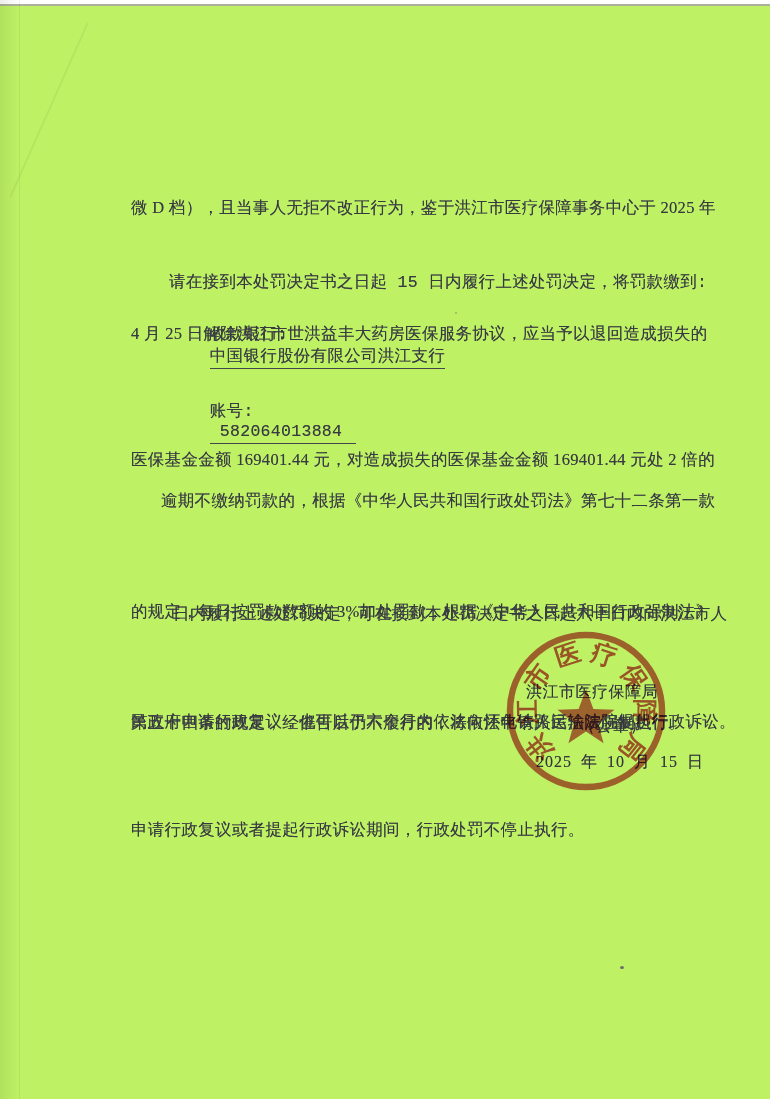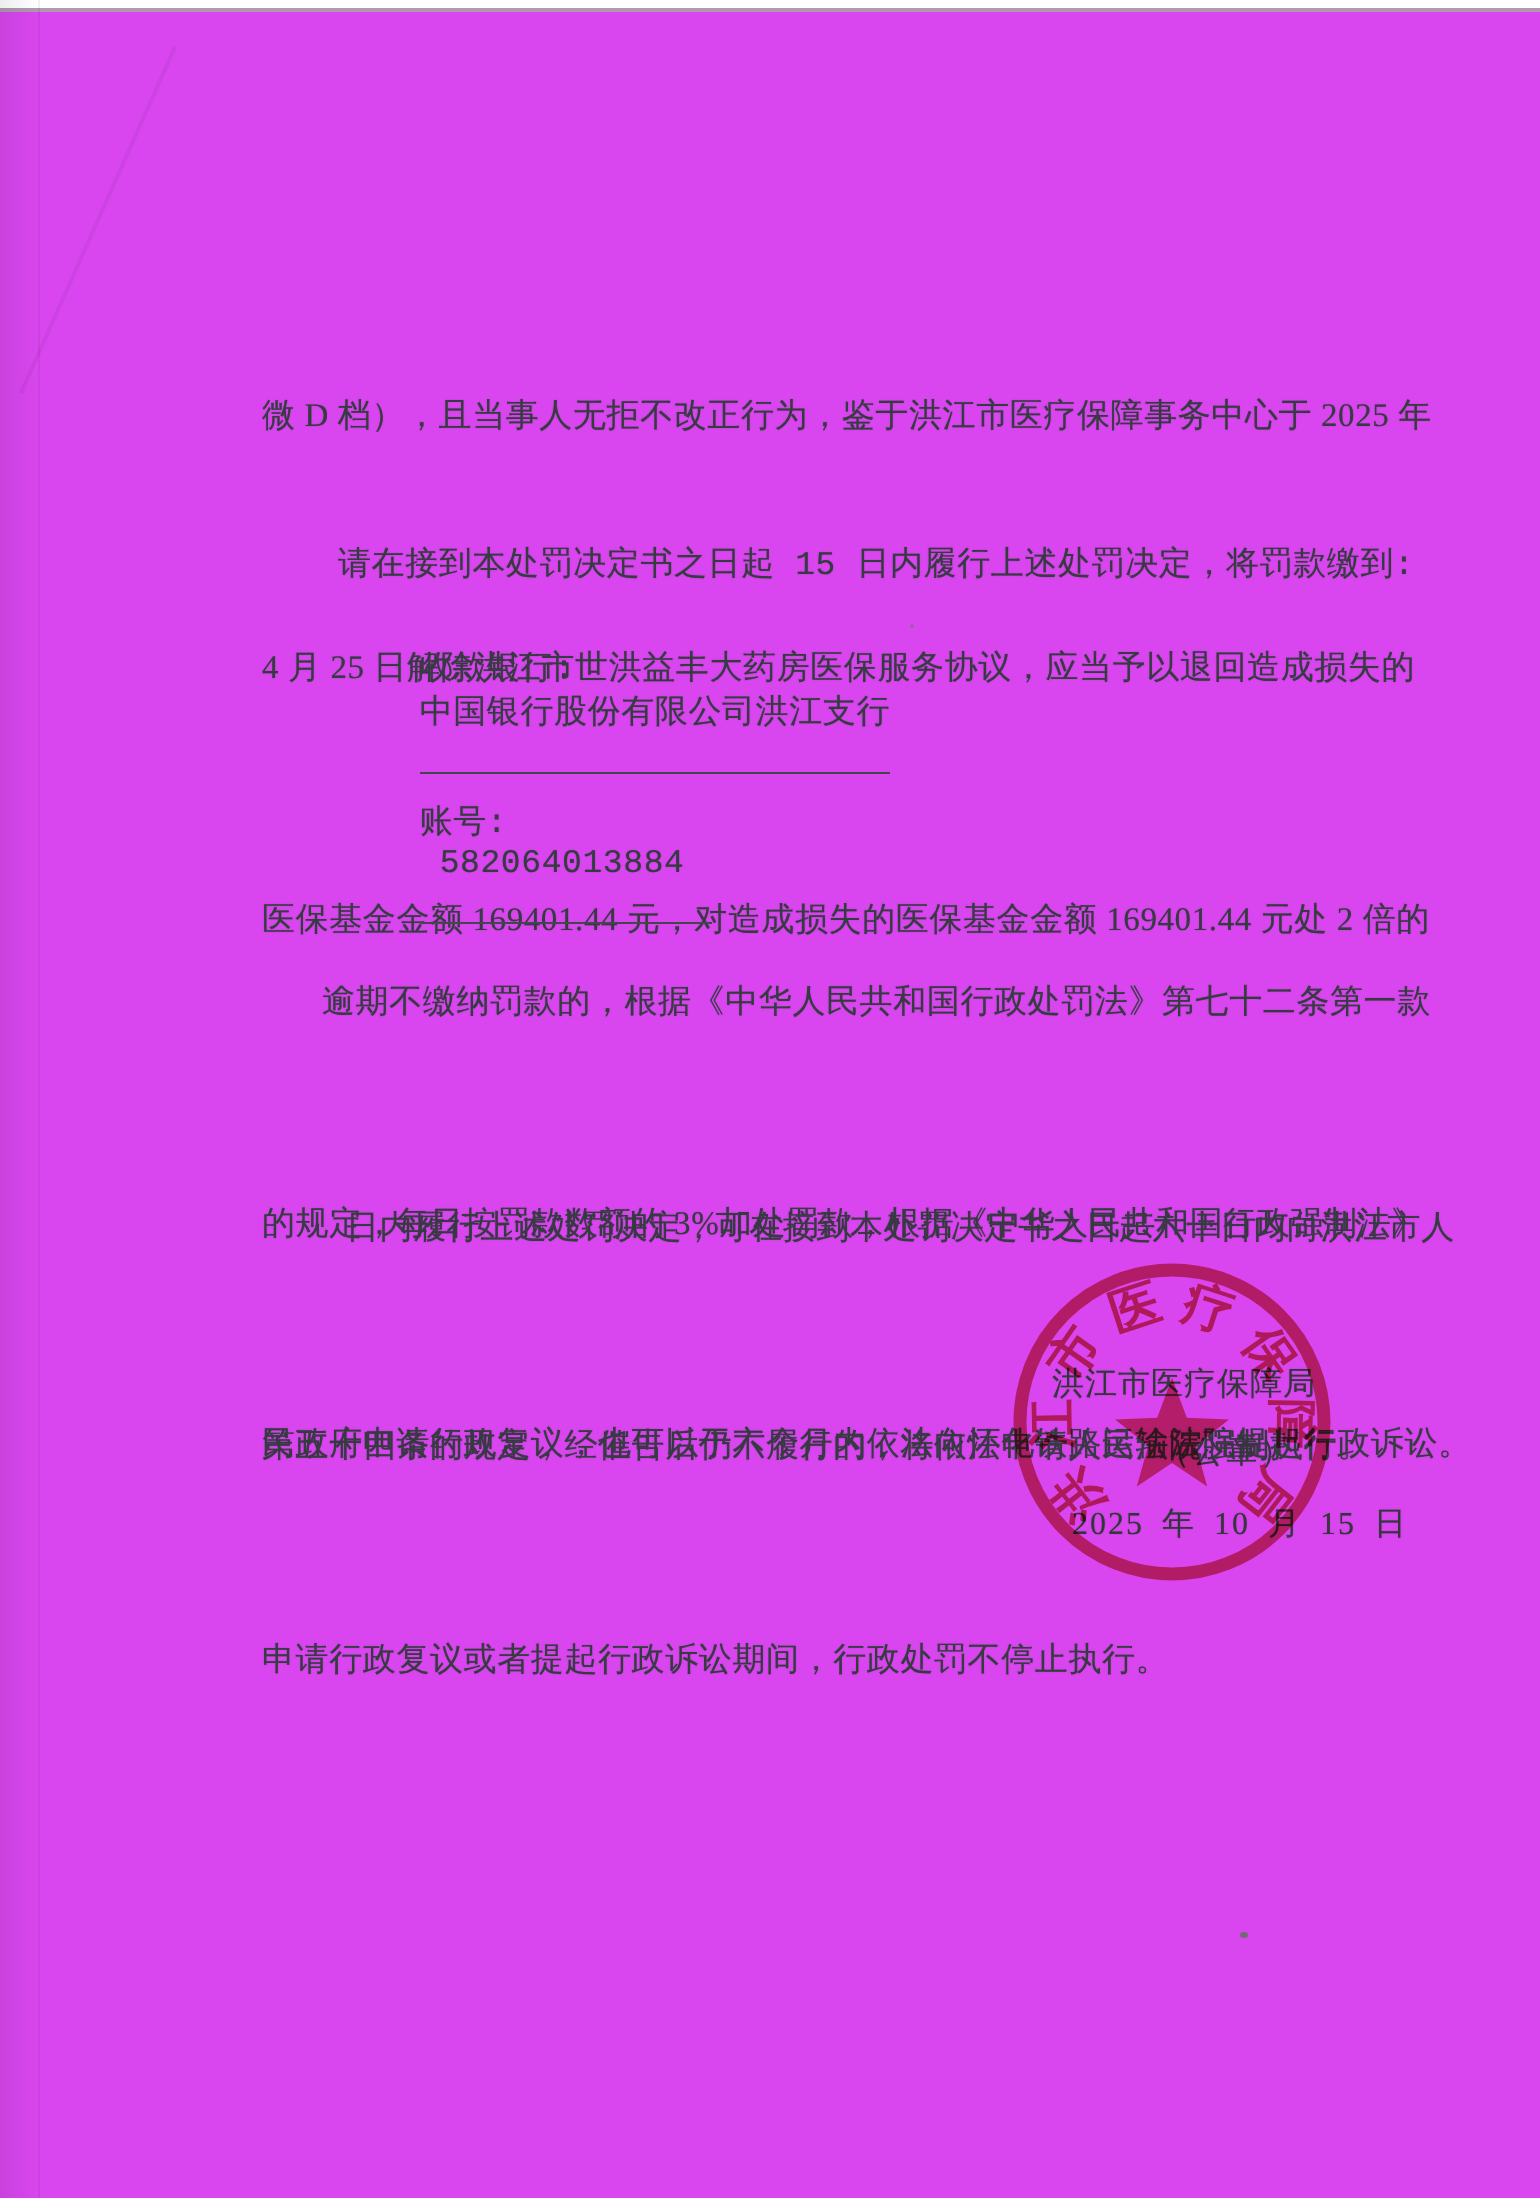--- a/index.html
+++ b/index.html
@@ -4,21 +4,21 @@
 <style>
   html,body{margin:0;padding:0;}
   body{
     width:770px;height:1099px;
     background:#e9e9e7;
     font-family:"Liberation Serif","DejaVu Serif",serif;
   }
   .page{
     position:relative;
     width:770px;height:1099px;
-    background:#d946ef;
+    background:#bef264;
     overflow:hidden;
     color:#383a43;
   }
   
   .top-edge-line{position:absolute;left:0;top:4px;width:770px;height:2px;background:#a7a7a5;opacity:.85;}
   .top-strip{position:absolute;left:0;top:0;width:770px;height:4px;background:#ffffff;}
   .left-shade{position:absolute;left:0;top:0;width:20px;height:1099px;background:linear-gradient(to right,rgba(0,0,0,.07),rgba(0,0,0,0));}
   .left-edge-line{position:absolute;left:19px;top:0;width:1px;height:1099px;background:rgba(0,0,0,.06);}
   .crease{position:absolute;left:48px;top:15px;width:2px;height:190px;background:rgba(0,0,0,.05);transform:rotate(24deg);}
   .speck{position:absolute;border-radius:50%;background:#6d6d6d;}
@@ -41,21 +41,21 @@
   .p4{top:524px;line-height:36px;}
   .line{display:block;}
   .ind-sm{padding-left:30px;}
   .ind-md{padding-left:38px;}
   .ind-lg{padding-left:42px;}
   .single{left:131px;font-family:Liberation Mono, monospace;}
   .p2{top:271px;}
   .bank-1{top:304px;}
   .bank-2{top:343px;}
   .bank-3{top:381px;}
-  .u{border-bottom:1.6px solid #44464e;padding-bottom:20px;text-align:right;}
+  .u{border-bottom:1.6px solid #44464e;padding-bottom:2px;text-align:right;}
   .u-pad{padding-left:10px;padding-right:14px;}
   .label{padding-right:9px;}
 
   
   .sig{position:absolute;white-space:pre;color:#34353d;text-shadow:0 0 .6px rgba(52,53,61,.5);margin-left:16px;}
   .sig-issuer{left:510px;top:682px;font-size:16px;letter-spacing:.5px;}
   .sig-note{left:563px;top:716px;font-size:16px;letter-spacing:1px;}
   .sig-date{left:520px;top:752px;font-size:16px;letter-spacing:1px;word-spacing:4px;}
 
   

